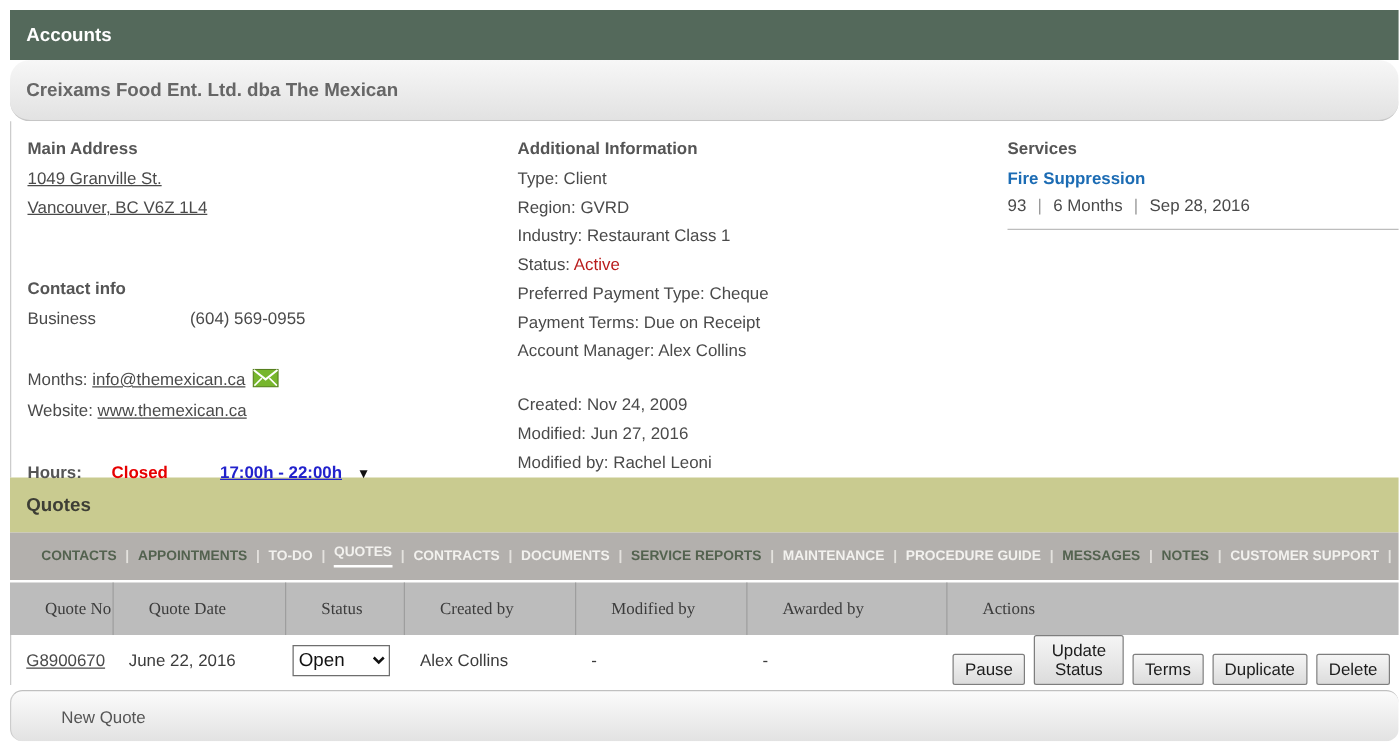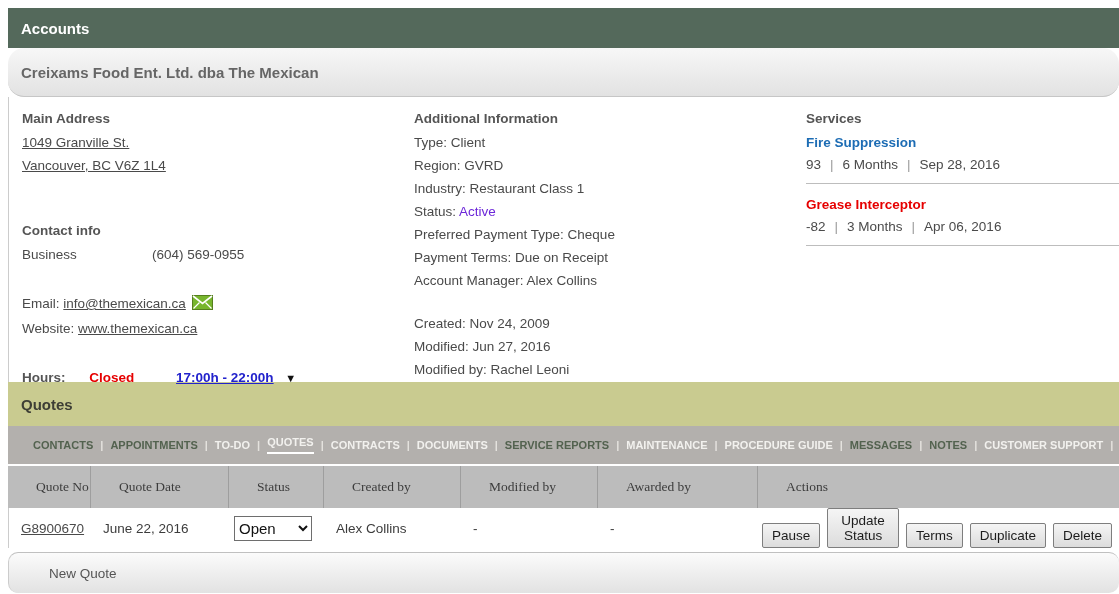--- a/index.html
+++ b/index.html
@@ -21,21 +21,21 @@
   a, .lnk { color:#4a4a4a; text-decoration:underline; cursor:pointer; }
   .phone-row { display:flex; line-height:23px; }
   .phone-label { width:130px; }
   .mail-icon { display:inline-block; vertical-align:-2px; margin-left:6px; cursor:pointer; }
   .hours-row { margin-top:26px; line-height:23px; }
   .hours-label { font-weight:bold; color:#555; margin-right:20px; }
   .closed { font-weight:bold; color:#e60000; margin-right:38px; }
   .hours-link { color:#2222cc; font-weight:bold; text-decoration:underline; cursor:pointer; }
   .caret { color:#111; font-size:11px; margin-left:8px; cursor:pointer; }
   .spacer46 { height:46px; } .spacer26 { height:26px; } .spacer20 { height:20px; }
-  .status-active { color:#6d28d9; }
+  .status-active { color:#b91c1c; }
   .svc-name { font-weight:bold; line-height:23px; cursor:pointer; text-decoration:none; }
   .svc-blue { color:#1c6cb4; } .svc-red { color:#e60000; }
   .svc-vals { line-height:22px; color:#4a4a4a; }
   .svc-sep { color:#999; margin:0 9px; }
   .svc-hr { border:none; border-top:1px solid #bdbdbd; margin:7px 0 9px 0; }
 
   .quotes-bar { height:44px; background:#c9cb90; color:#3d3e35; font-weight:bold;
     font-size:15px; display:flex; align-items:center; padding-left:13px; }
   .tab-strip { height:38px; background:#b3b0ad; display:flex; align-items:center;
     padding-left:25px; font-size:11px; font-weight:bold; white-space:nowrap; }
@@ -84,21 +84,21 @@
       <div class="line"><span class="lnk">1049 Granville St.</span></div>
       <div class="line"><span class="lnk">Vancouver, BC V6Z 1L4</span></div>
       <div class="spacer46"></div>
       <div class="h">Contact info</div>
       <div class="phone-row">
         <span class="phone-label">Business</span>
         <span>(604) 569-0955</span>
       </div>
       <div class="spacer26"></div>
       <div class="line">
-        <span>Email:</span>
+        <span>Months:</span>
         <span class="lnk">info@themexican.ca</span><span class="mail-icon"><svg width="21" height="15" viewBox="0 0 21 15">
               <rect x="0.5" y="0.5" width="20" height="14" fill="#77b62d" stroke="#567f1f"></rect>
               <path d="M1 1 L10.5 8.5 L20 1" fill="none" stroke="#fff" stroke-width="1.6"></path>
               <path d="M1.5 13.5 L7.5 7.5 M19.5 13.5 L13.5 7.5" fill="none" stroke="#fff" stroke-width="1.2"></path>
             </svg></span>
       </div>
       <div class="line">
         <span>Website:</span>
         <span class="lnk">www.themexican.ca</span>
       </div>
@@ -127,27 +127,20 @@
 
     <div class="col3">
       <div class="h">Services</div>
       <div>
         <div class="svc-name svc-blue">Fire Suppression</div>
         <div class="svc-vals">
           <span>93</span><span class="svc-sep">|</span><span>6 Months</span><span class="svc-sep">|</span><span>Sep 28, 2016</span>
         </div>
         <hr class="svc-hr">
       </div>
-      <div>
-        <div class="svc-name svc-red">Grease Interceptor</div>
-        <div class="svc-vals">
-          <span>-82</span><span class="svc-sep">|</span><span>3 Months</span><span class="svc-sep">|</span><span>Apr 06, 2016</span>
-        </div>
-        <hr class="svc-hr">
-      </div>
     </div>
   </div>
 
   <div class="quotes-bar">
     <span>Quotes</span>
   </div>
 
   <div class="tab-strip">
       <span class="tab green">CONTACTS</span>
       <span class="tab-sep">|</span>

